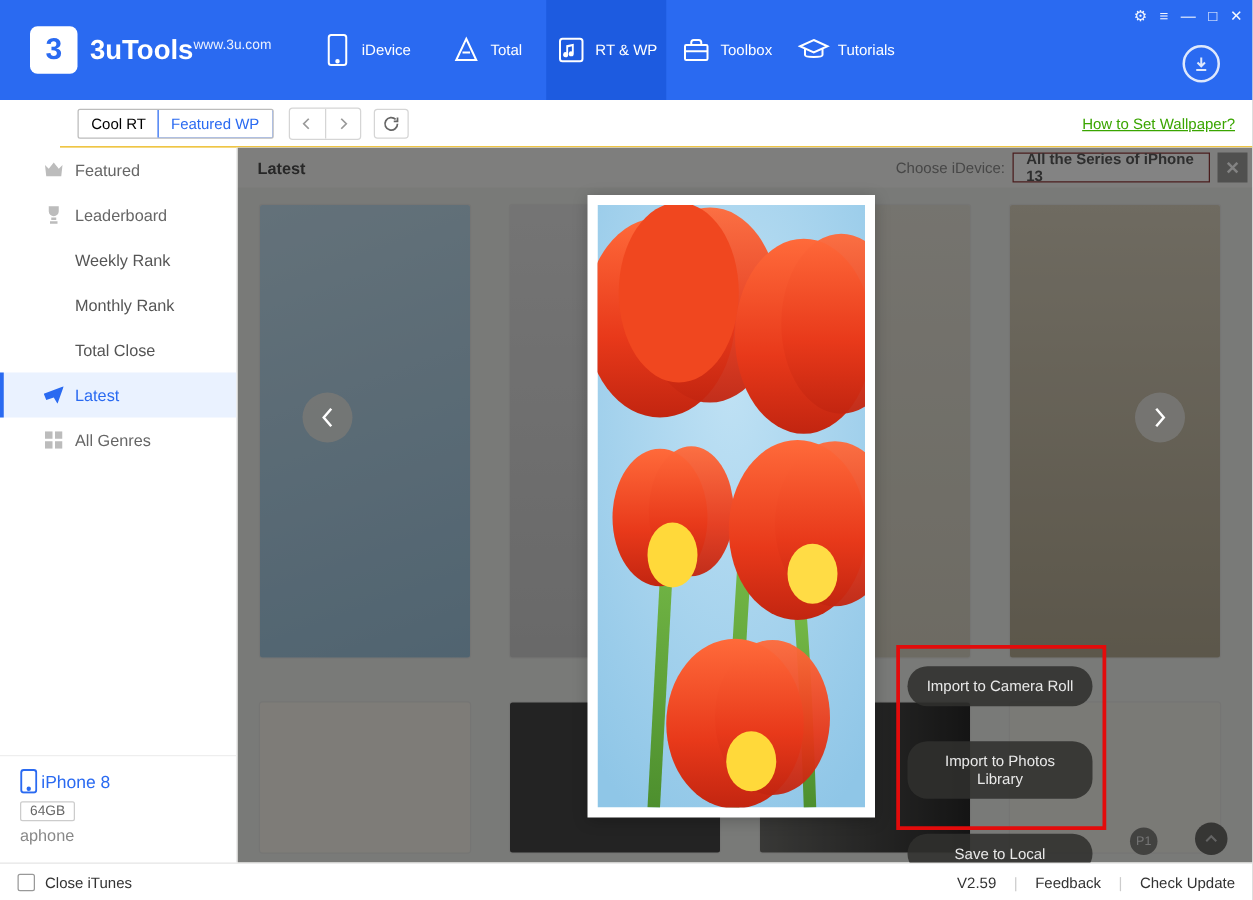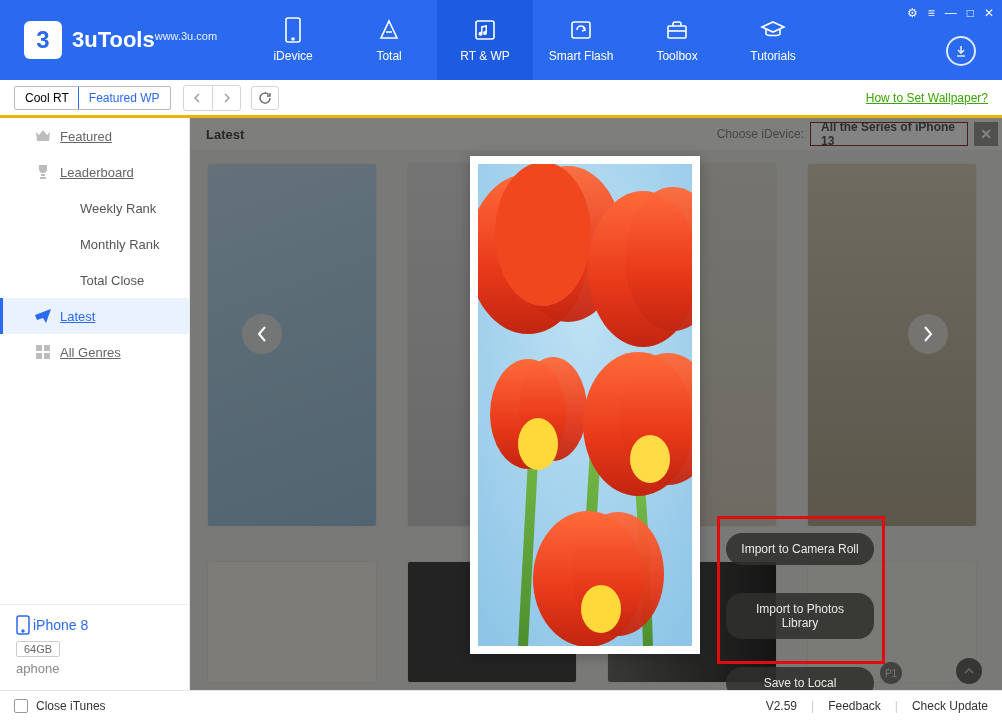--- a/index.html
+++ b/index.html
@@ -10,56 +10,56 @@
   .logo-block { display: flex; align-items: center; padding: 0 20px 0 24px; }
   .logo-badge {
     width: 38px; height: 38px; background: #fff; border-radius: 6px; display: flex; align-items: center;
     justify-content: center; color: #2a6af1; font-weight: bold; font-size: 24px; margin-right: 10px;
   }
   .logo-text { display: flex; flex-direction: row; line-height: 1.1; text-align: center; }
   .logo-title { font-size: 22px; font-weight: 600; }
   .logo-sub { font-size: 11px; opacity: .9; margin-top: 2px; }
   .nav { display: flex; margin-left: 8px; }
   .nav-item {
-    width: 96px; display: flex; flex-direction: column; align-items: center; justify-content: center;
+    width: 96px; display: flex; align-items: center; justify-content: center;
     font-size: 12px; cursor: pointer; gap: 6px;
   }
   .nav-item.active { background: #1d5be0; }
   .nav-icon { width: 26px; height: 26px; display: flex; align-items: center; justify-content: center; }
   .window-controls { position: absolute; top: 6px; right: 8px; display: flex; gap: 10px; font-size: 12px; }
   .window-controls span { cursor: pointer; opacity: .95; }
   .download-circle {
     position: absolute; right: 26px; bottom: 14px; width: 30px; height: 30px; border: 2px solid #fff;
     border-radius: 50%; display: flex; align-items: center; justify-content: center; cursor: pointer; opacity:.85;
   }
   .subbar {
-    height: 38px; display: flex; align-items: center; padding: 0 14px; border-bottom: 3px solid #eab308;
-    font-size: 12px; position: relative;
+    height: 38px; display: flex; align-items: center; padding: 0 14px; border-bottom: 1px solid #eab308;
+    font-size: 12px; position: relative; margin-left: 48px;
   }
   .seg { display: flex; border: 1px solid #bcbcbc; border-radius: 2px; overflow: hidden; }
   .seg div { padding: 4px 10px; cursor: pointer; }
   .seg .active { border: 1px solid #2a6af1; color: #2a6af1; margin: -1px; }
   .navarrows { display: flex; margin-left: 12px; border: 1px solid #d5d5d5; border-radius: 3px; overflow: hidden; }
   .navarrows div { width: 28px; height: 24px; display: flex; align-items: center; justify-content: center; color: #888; cursor: pointer; }
   .navarrows div + div { border-left: 1px solid #d5d5d5; }
   .refresh-box {
     width: 28px; height: 24px; border: 1px solid #d5d5d5; border-radius: 3px; margin-left: 10px;
     display: flex; align-items: center; justify-content: center; cursor: pointer; color: #666;
   }
   .help-link { position: absolute; right: 14px; color: #3aa500; text-decoration: underline; cursor: pointer; font-size: 12px; }
   .body { display: flex; height: calc(720px - 80px - 38px - 30px); }
   .sidebar { width: 190px; border-right: 1px solid #e8e8e8; display: flex; flex-direction: column; font-size: 13px; position: relative; }
   .side-item {
     height: 36px; display: flex; align-items: center; padding-left: 34px; color: #666; cursor: pointer; position: relative;
   }
-  .side-item.sub { padding-left: 80px; color: #555; }
+  .side-item.sub { padding-left: 60px; color: #555; }
   .side-item.active { background: #eaf2ff; color: #2a6af1; }
   .side-item.active::before { content:""; position:absolute; left:0; top:0; bottom:0; width:3px; background:#2a6af1; }
   .side-icon { position: absolute; left: 34px; width: 18px; height: 18px; color: #b8b8b8; display:flex; align-items:center; justify-content:center;}
-  .side-item.withicon { padding-left: 60px; text-decoration: underline; }
+  .side-item.withicon { padding-left: 60px; }
   .side-item.active .side-icon { color: #2a6af1; }
   .device-box { margin-top: auto; padding: 10px 16px 14px; border-top: 1px solid #eee; color: #2a6af1; }
   .device-name { display: flex; align-items: center; gap: 3px; font-size: 14px; }
   .device-storage { display:inline-block; margin-top:6px; font-size:11px; color:#666; border:1px solid #ccc; padding:1px 7px; border-radius:2px; }
   .device-sub { font-size: 13px; color: #888; margin-top: 4px; }
   .main {
     flex: 1; position: relative; background: #e9eae6; overflow: hidden;
   }
   .main-topbar {
     height: 32px; display: flex; align-items: center; padding: 0 16px; color: #333; font-size: 13px;
@@ -78,21 +78,21 @@
   .thumbs { position:absolute; top: 46px; left: 18px; right: 18px; bottom: 10px; }
   .thumb { position:absolute; width:168px; height:362px; background:#c9c9c3; border-radius:2px; box-shadow: 0 0 0 1px rgba(0,0,0,.04); }
   .thumb.t1 { left:0; top:0; background:linear-gradient(160deg,#b9d8ea,#8fbad6); }
   .thumb.t2 { left:200px; top:0; background:linear-gradient(#dedede,#c5c5c5); }
   .thumb.t3 { left:400px; top:0; background:linear-gradient(180deg,#e0ddd2,#cfcab8); }
   .thumb.t4 { left:600px; top:0; background:linear-gradient(180deg,#d2c9b3,#a89d82); }
   .thumb.b1 { left:0; top:398px; height:120px; background:#f4efe6; }
   .thumb.b2 { left:200px; top:398px; height:120px; background:#2a2a2a; }
   .thumb.b3 { left:400px; top:398px; height:120px; background:linear-gradient(90deg,#5a5a56,#0b0b0b); }
   .thumb.b4 { left:600px; top:398px; height:120px; background:#eceae3; position:absolute; }
-  .p1-badge { position:absolute; left:672px; top:498px; width:22px; height:22px; border-radius:50%; background:#6f6f6c; color:#ddd; font-size:10px; display:flex; align-items:center; justify-content:center; }
+  .p1-badge { position:absolute; left:696px; top:498px; width:22px; height:22px; border-radius:50%; background:#6f6f6c; color:#ddd; font-size:10px; display:flex; align-items:center; justify-content:center; }
   .scrolltop { position:absolute; left:748px; top:494px; width:26px; height:26px; border-radius:50%; background:#545450; display:flex; align-items:center; justify-content:center; color:#bbb; cursor:pointer; }
   .carousel-arrow {
     position:absolute; top: calc(46px + 150px); width:40px; height:40px; border-radius:50%;
     background:rgba(120,120,118,.85); color:#fff; display:flex; align-items:center; justify-content:center;
     cursor:pointer; font-size:18px;
   }
   .carousel-arrow.left { left:52px; }
   .carousel-arrow.right { left:718px; }
   .preview {
     position:absolute; top: 38px; left: 280px; width: 230px; height: 498px; background:#fff; padding:8px;
@@ -151,29 +151,20 @@
       <span>Total</span>
     </div>
     <div class="nav-item active">
       <span class="nav-icon">
         <svg width="22" height="22" viewBox="0 0 22 22" fill="#fff">
             <rect x="2" y="2" width="18" height="18" rx="2" fill="none" stroke="#fff" stroke-width="1.6"></rect>
             <path d="M13 6v8a2 2 0 1 1-1.5-1.9V8l-3 .7v6a2 2 0 1 1-1.5-1.9V7.2L13 6z"></path>
           </svg>
       </span>
       <span>RT &amp; WP</span>
-    </div>
-    <div class="nav-item">
-      <span class="nav-icon">
-        <svg width="24" height="22" viewBox="0 0 24 22" fill="none" stroke="#fff" stroke-width="1.6">
-            <rect x="3" y="3" width="18" height="16" rx="2"></rect>
-            <path d="M8 11a4 4 0 0 1 8 0M14 8l2 3-3 1" fill="none"></path>
-          </svg>
-      </span>
-      <span>Smart Flash</span>
     </div>
     <div class="nav-item">
       <span class="nav-icon">
         <svg width="24" height="22" viewBox="0 0 24 22" fill="none" stroke="#fff" stroke-width="1.6">
             <rect x="3" y="7" width="18" height="12" rx="1"></rect>
             <path d="M8 7V5a2 2 0 0 1 2-2h4a2 2 0 0 1 2 2v2"></path>
             <line x1="3" y1="12" x2="21" y2="12"></line>
           </svg>
       </span>
       <span>Toolbox</span>

